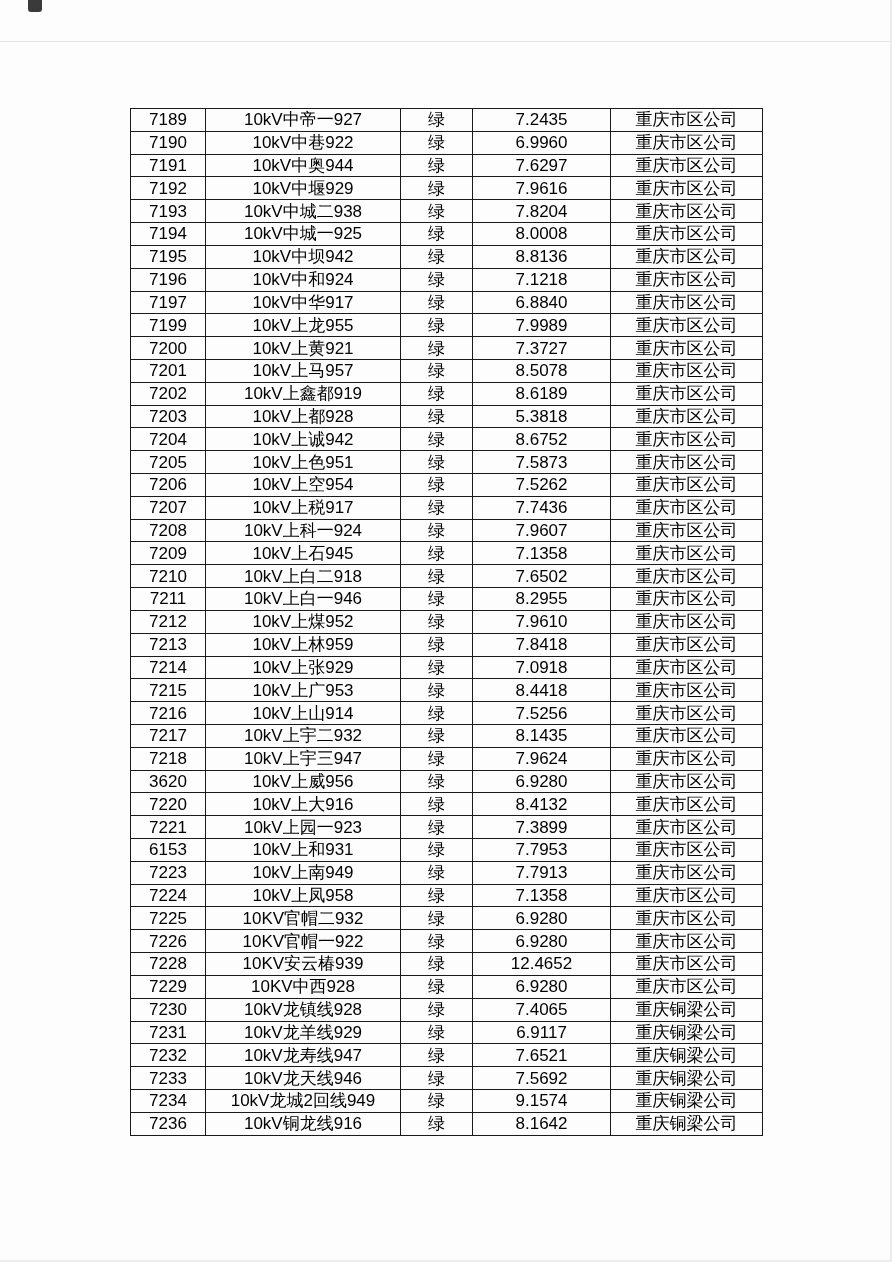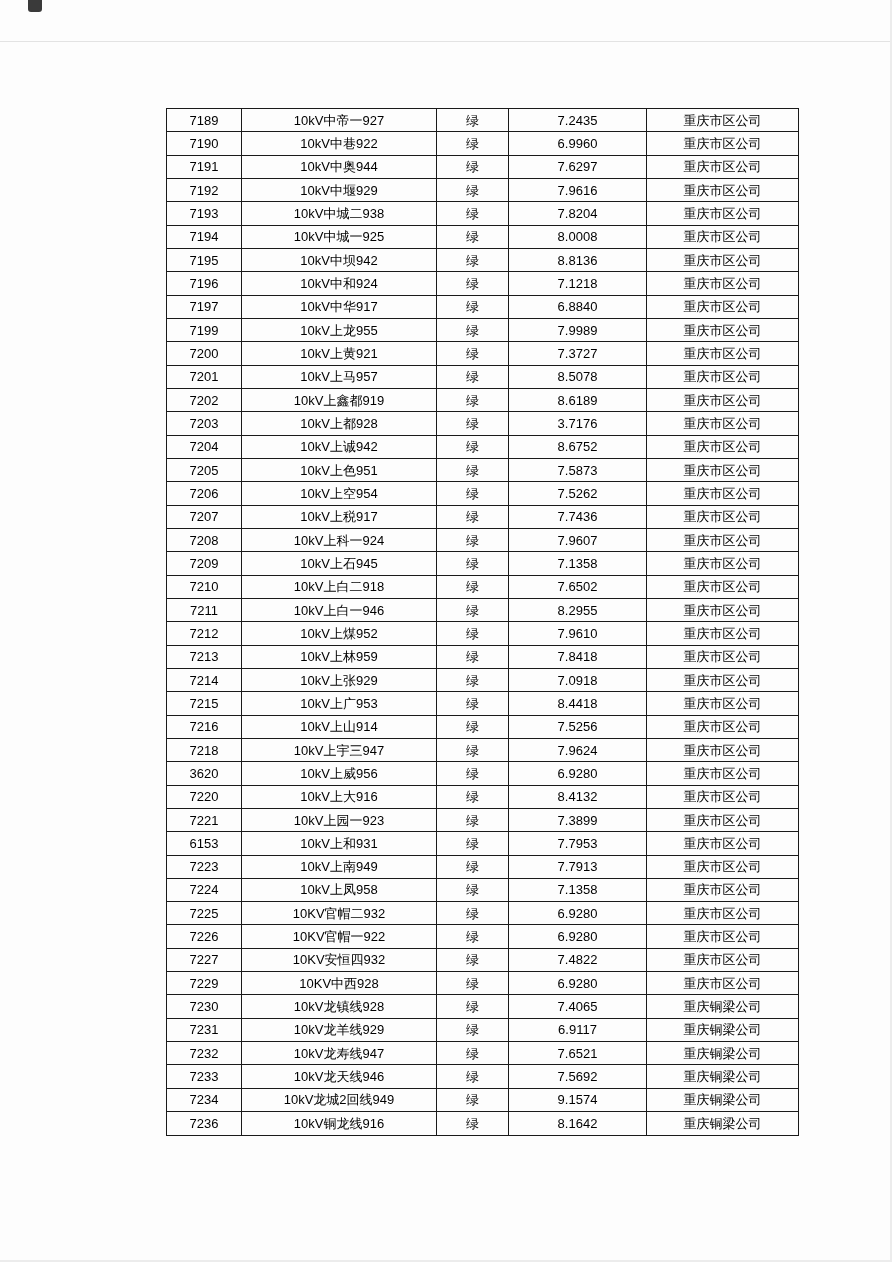--- a/index.html
+++ b/index.html
@@ -51,22 +51,21 @@
   }
 
   table.data-table {
     position: absolute;
     left: 130px;
     top: 108px;
     width: 632px;
     height: 1028px;
     border-collapse: collapse;
     table-layout: fixed;
-    font-size: 13px;
-    margin-left: 36px;
+    font-size: 17px;
   }
   table.data-table td {
     border: 1px solid #1a1a1a;
     text-align: center;
     vertical-align: middle;
     padding: 0 2px;
     white-space: nowrap;
     overflow: hidden;
     line-height: 1;
   }
@@ -181,21 +180,21 @@
         <td>7202</td>
         <td>10kV上鑫都919</td>
         <td>绿</td>
         <td>8.6189</td>
         <td>重庆市区公司</td>
       </tr>
       <tr>
         <td>7203</td>
         <td>10kV上都928</td>
         <td>绿</td>
-        <td>3.7176</td>
+        <td>5.3818</td>
         <td>重庆市区公司</td>
       </tr>
       <tr>
         <td>7204</td>
         <td>10kV上诚942</td>
         <td>绿</td>
         <td>8.6752</td>
         <td>重庆市区公司</td>
       </tr>
       <tr>
@@ -276,20 +275,27 @@
         <td>重庆市区公司</td>
       </tr>
       <tr>
         <td>7216</td>
         <td>10kV上山914</td>
         <td>绿</td>
         <td>7.5256</td>
         <td>重庆市区公司</td>
       </tr>
       <tr>
+        <td>7217</td>
+        <td>10kV上宇二932</td>
+        <td>绿</td>
+        <td>8.1435</td>
+        <td>重庆市区公司</td>
+      </tr>
+      <tr>
         <td>7218</td>
         <td>10kV上宇三947</td>
         <td>绿</td>
         <td>7.9624</td>
         <td>重庆市区公司</td>
       </tr>
       <tr>
         <td>3620</td>
         <td>10kV上威956</td>
         <td>绿</td>
@@ -339,24 +345,24 @@
         <td>重庆市区公司</td>
       </tr>
       <tr>
         <td>7226</td>
         <td>10KV官帽一922</td>
         <td>绿</td>
         <td>6.9280</td>
         <td>重庆市区公司</td>
       </tr>
       <tr>
-        <td>7227</td>
-        <td>10KV安恒四932</td>
-        <td>绿</td>
-        <td>7.4822</td>
+        <td>7228</td>
+        <td>10KV安云椿939</td>
+        <td>绿</td>
+        <td>12.4652</td>
         <td>重庆市区公司</td>
       </tr>
       <tr>
         <td>7229</td>
         <td>10KV中西928</td>
         <td>绿</td>
         <td>6.9280</td>
         <td>重庆市区公司</td>
       </tr>
       <tr>

